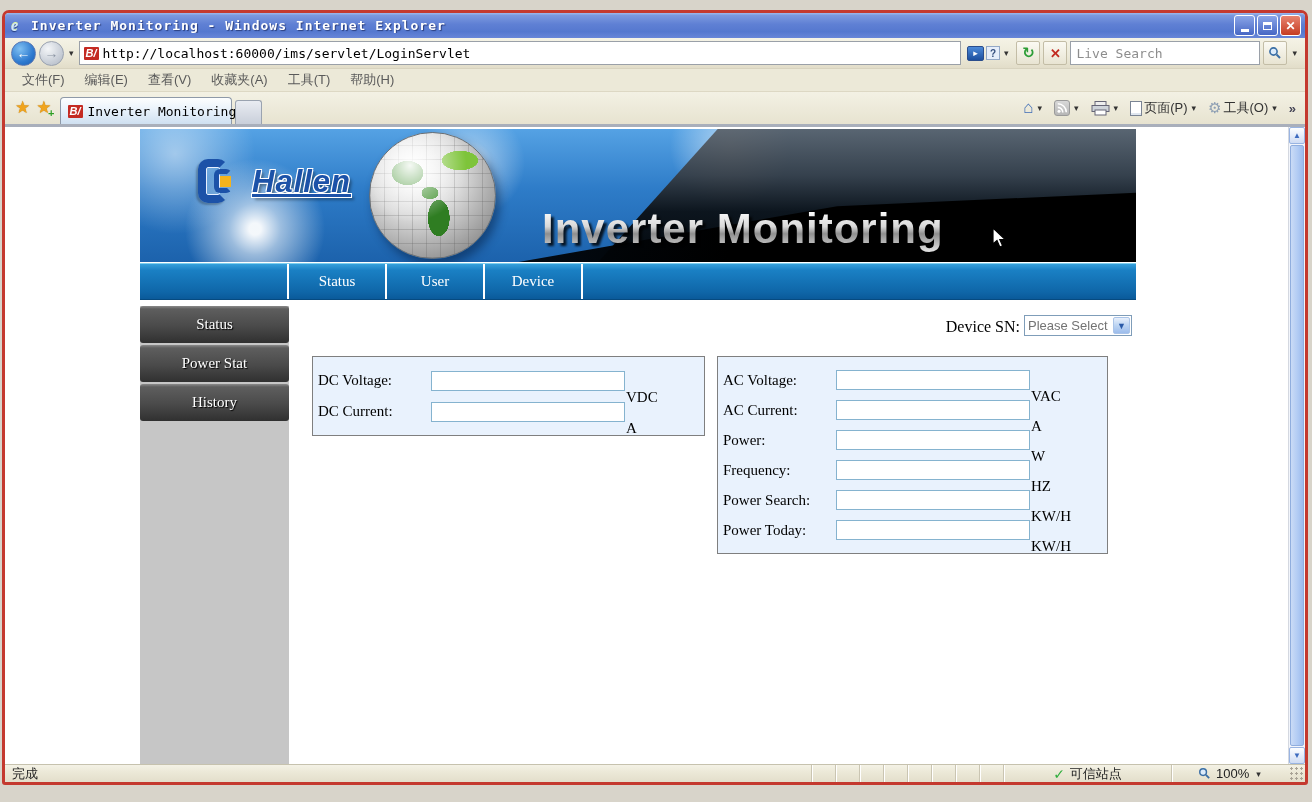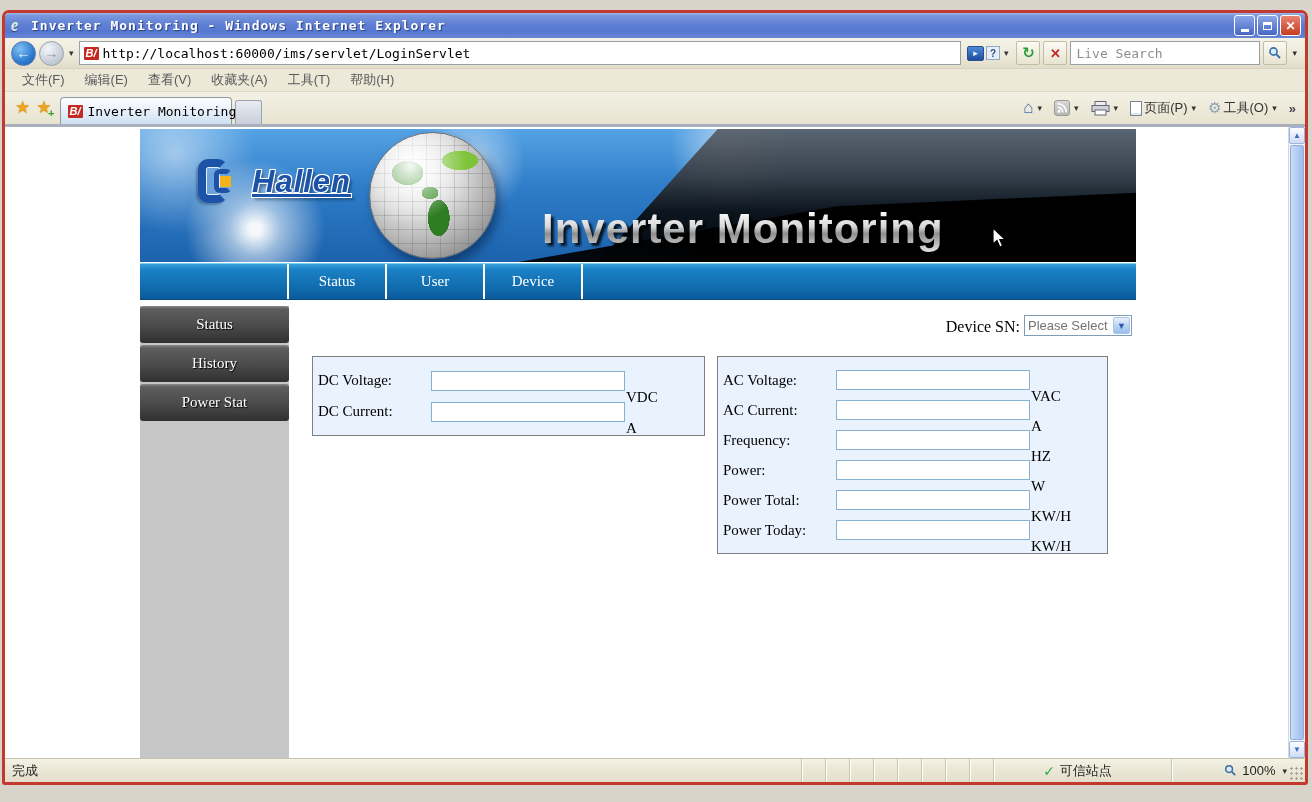--- a/index.html
+++ b/index.html
@@ -164,29 +164,29 @@
   .p-input { width:194px; height:20px; border:1px solid #85b3cf; background:#fff; outline:none;
     font:14px "Liberation Serif",serif; padding:0 3px; }
   .p-unit { font:15px "Liberation Serif",serif; color:#000; margin-left:1px;margin-top:33px; }
   #panel-input { left:307px; top:229px; width:393px; }
   #panel-other { left:307px; top:322px; width:393px; }
   #panel-output { left:712px; top:229px; width:391px; }
   #panel-output .p-row { height:30px; }
   #panel-input .p-row, #panel-other .p-row { height:31px; }
 
   
-  .statusbar { height:24px; background:linear-gradient(180deg,#f4f2e6,#ece9d8 40%,#e3decb);
+  .statusbar { height:18px; background:linear-gradient(180deg,#f4f2e6,#ece9d8 40%,#e3decb);
     border-top:1px solid #c6c2ae; display:flex; align-items:stretch; }
   .sb-text { flex:1; display:flex; align-items:center; padding-left:7px; font:13px "Liberation Sans",sans-serif; color:#222; }
   .sb-cell { width:24px; border-left:1px solid #cac5b2; box-shadow:inset 1px 0 0 #fff; }
   .sb-trusted { width:168px; border-left:1px solid #cac5b2; box-shadow:inset 1px 0 0 #fff;
     display:flex; align-items:center; justify-content:center; gap:5px; font:13px "Liberation Sans",sans-serif; color:#222; }
   .check-glyph { color:#2fae3c; font:bold 14px "DejaVu Sans",sans-serif; }
   .sb-zoom { width:118px; border-left:1px solid #cac5b2; box-shadow:inset 1px 0 0 #fff;
-    display:flex; align-items:center; justify-content:flex-end; gap:5px; font:13px "Liberation Sans",sans-serif; color:#222;margin-left:10px; }
+    display:flex; align-items:center; justify-content:center; gap:5px; font:13px "Liberation Sans",sans-serif; color:#222; }
   .sb-grip { width:14px; align-self:flex-end; height:14px; margin:0 2px 2px 0;
     background:radial-gradient(circle, #a8a295 1.2px, transparent 1.4px); background-size:5px 5px; }
 </style>
 </head>
 <body>
 
 <div class="stage">
   <div class="window">
 
     <div class="titlebar">
@@ -320,22 +320,22 @@
 
           <div class="nav-item">Status</div>
               <div class="nav-item">User</div>
               <div class="nav-item">Device</div>
             </div>
         </div>
 
         <div class="sidebar">
 
         <div class="side-btn">Status</div>
+            <div class="side-btn">Power Stat</div>
             <div class="side-btn">History</div>
-            <div class="side-btn">Power Stat</div>
           </div>
 
         <div class="device-row">
           <span class="device-label">Device SN:</span>
           <span class="select">
             <span class="select-value">Please Select</span>
             <span class="select-btn">▼</span>
           </span>
         </div>
 
@@ -366,33 +366,33 @@
                 <span class="p-unit">VAC</span>
               </div>
 
               <div class="p-row">
                 <span class="p-label">AC Current:</span>
                 <input class="p-input" style="">
                 <span class="p-unit">A</span>
               </div>
 
               <div class="p-row">
+                <span class="p-label">Power:</span>
+                <input class="p-input" style="">
+                <span class="p-unit">W</span>
+              </div>
+
+              <div class="p-row">
                 <span class="p-label">Frequency:</span>
                 <input class="p-input" style="">
                 <span class="p-unit">HZ</span>
               </div>
 
               <div class="p-row">
-                <span class="p-label">Power:</span>
-                <input class="p-input" style="">
-                <span class="p-unit">W</span>
-              </div>
-
-              <div class="p-row">
-                <span class="p-label">Power Total:</span>
+                <span class="p-label">Power Search:</span>
                 <input class="p-input" style="">
                 <span class="p-unit">KW/H</span>
               </div>
 
               <div class="p-row">
                 <span class="p-label">Power Today:</span>
                 <input class="p-input" style="">
                 <span class="p-unit">KW/H</span>
               </div>
             </div>

